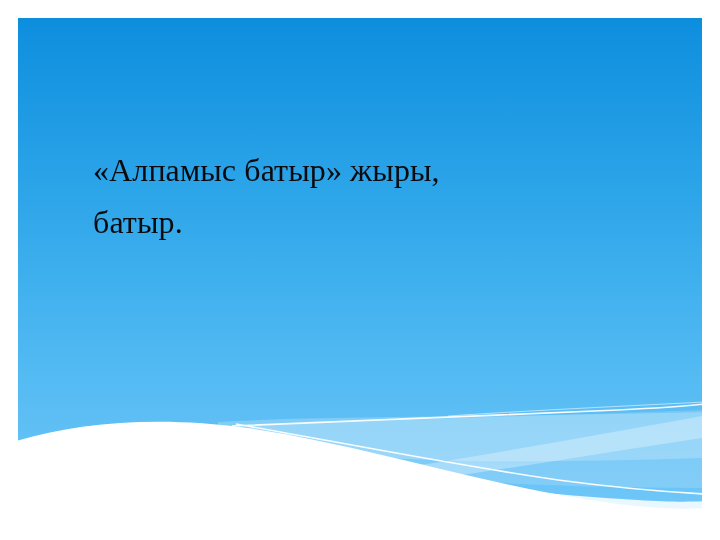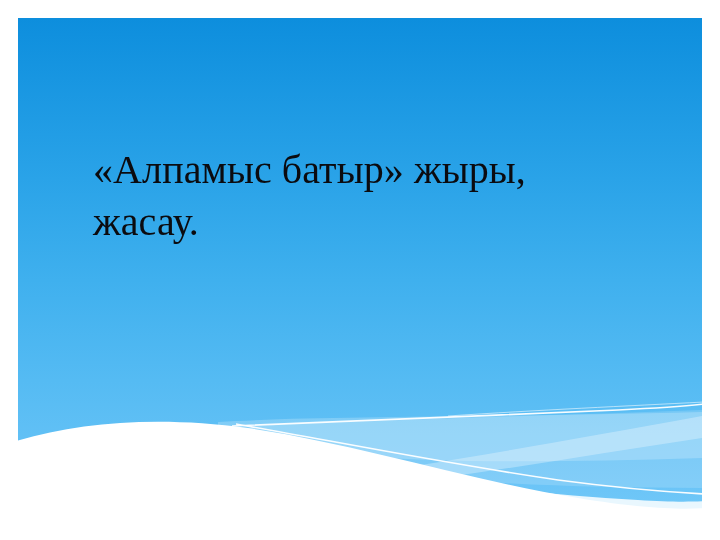--- a/index.html
+++ b/index.html
@@ -49,21 +49,21 @@
     pointer-events: none;
   }
 
   
   #slide-text-block {
     position: absolute;
     left: 75px;
     top: 126px;
     width: 560px;
     color: #0b0b0f;
-    font-size: 40px;
+    font-size: 32px;
     line-height: 52px;
     letter-spacing: 0.1px;
     white-space: nowrap;
   }
   .text-line {
     display: block;
     height: 52px;
   }
 </style>
 </head>
@@ -89,17 +89,17 @@
 
       <path d="M 214 408 C 330 402, 470 398, 600 392 C 640 390, 668 388, 686 386" fill="none" stroke="#ffffff" stroke-width="1.6" opacity="0.95"></path>
 
       <path d="M 218 406 C 320 424, 430 446, 540 462 C 600 470, 650 474, 686 476" fill="none" stroke="#ffffff" stroke-width="1.6" opacity="0.95"></path>
 
       <path d="M 430 398 C 520 392, 610 388, 686 384" fill="none" stroke="#ffffff" stroke-width="1" opacity="0.55"></path>
     </svg>
 
     <div id="slide-text-block">
       <span class="text-line">«Алпамыс батыр» жыры,</span>
-      <span class="text-line">жасау.</span>
+      <span class="text-line">батыр.</span>
     </div>
 
   </div>
 </div>
 
 </body></html>

